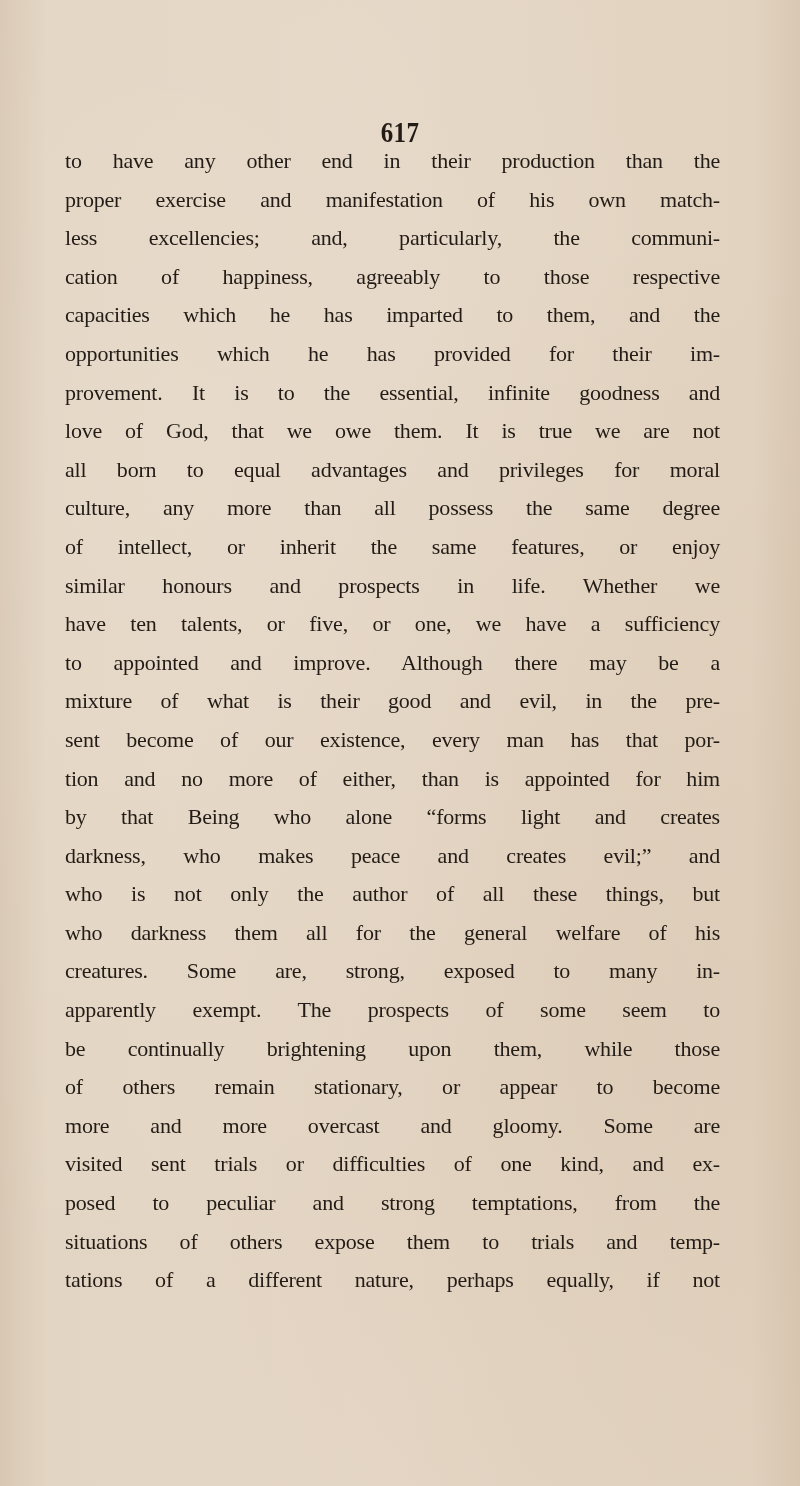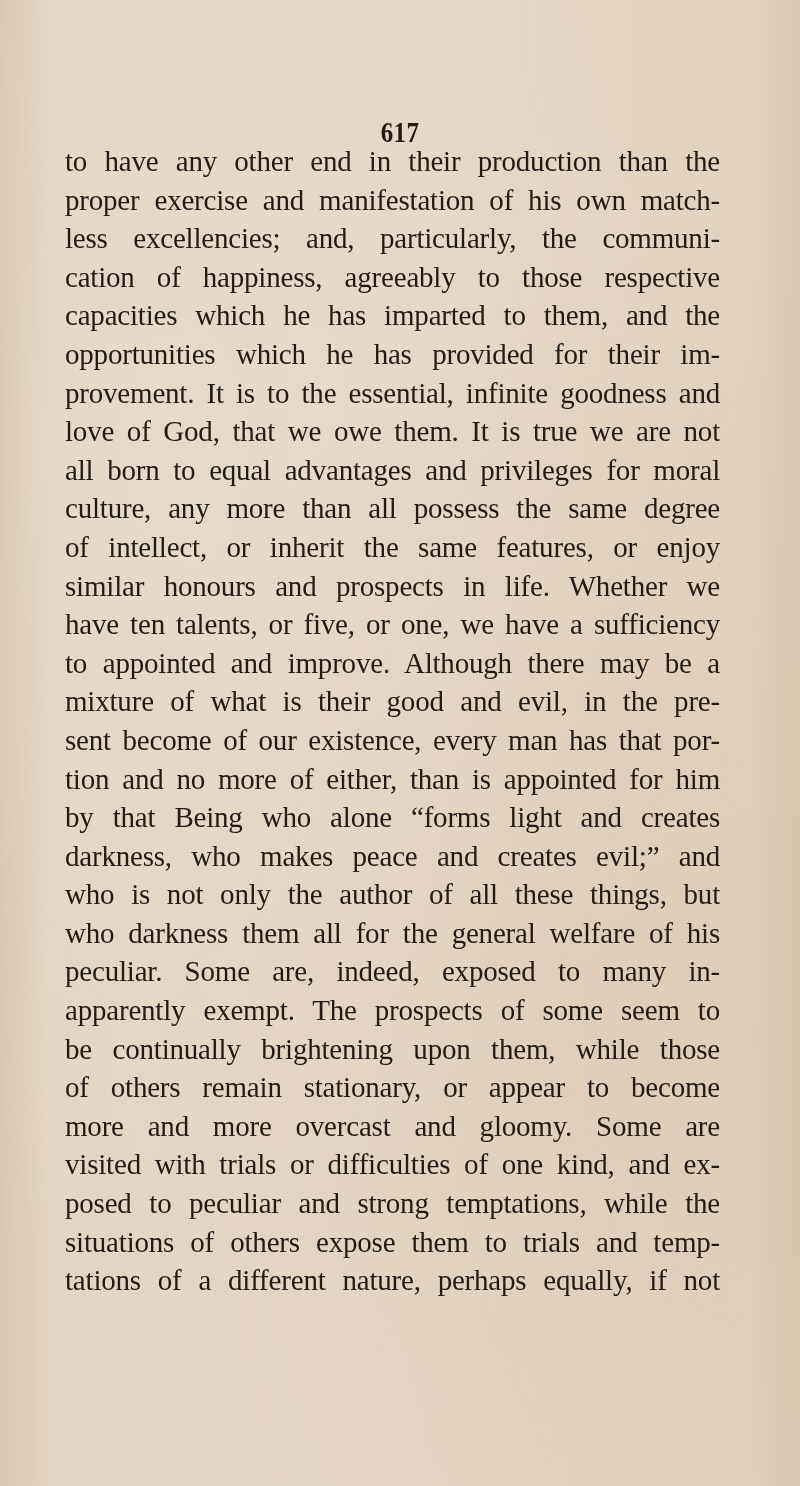--- a/index.html
+++ b/index.html
@@ -19,21 +19,21 @@
     text-align: center;
     font-size: 29px; font-weight: bold;
     transform: translateY(-50%) scaleX(0.86);
     letter-spacing: 0.5px;
   }
   .text-block {
     position: absolute; left: 65px; top: 142px; width: 655px;
   }
   .line {
     height: 38.6px; line-height: 38.6px;
-    font-size: 29px; white-space: nowrap;
+    font-size: 22px; white-space: nowrap;
     text-align: justify; text-align-last: justify;
     letter-spacing: -0.2px;
   }
 </style>
 </head>
 <body>
 
 <div>
   <div class="page-number">617</div>
   <div class="text-block" id="text-block">
@@ -51,23 +51,23 @@
       <div class="line">similar honours and prospects in life. Whether we</div>
       <div class="line">have ten talents, or five, or one, we have a sufficiency</div>
       <div class="line">to appointed and improve. Although there may be a</div>
       <div class="line">mixture of what is their good and evil, in the pre-</div>
       <div class="line">sent become of our existence, every man has that por-</div>
       <div class="line">tion and no more of either, than is appointed for him</div>
       <div class="line">by that Being who alone “forms light and creates</div>
       <div class="line">darkness, who makes peace and creates evil;” and</div>
       <div class="line">who is not only the author of all these things, but</div>
       <div class="line">who darkness them all for the general welfare of his</div>
-      <div class="line">peculiar. Some are, indeed, exposed to many in-</div>
+      <div class="line">creatures. Some are, strong, exposed to many in-</div>
       <div class="line">apparently exempt. The prospects of some seem to</div>
       <div class="line">be continually brightening upon them, while those</div>
       <div class="line">of others remain stationary, or appear to become</div>
       <div class="line">more and more overcast and gloomy. Some are</div>
-      <div class="line">visited with trials or difficulties of one kind, and ex-</div>
-      <div class="line">posed to peculiar and strong temptations, while the</div>
+      <div class="line">visited sent trials or difficulties of one kind, and ex-</div>
+      <div class="line">posed to peculiar and strong temptations, from the</div>
       <div class="line">situations of others expose them to trials and temp-</div>
       <div class="line">tations of a different nature, perhaps equally, if not</div>
     </div>
 </div>
 
 </body></html>

